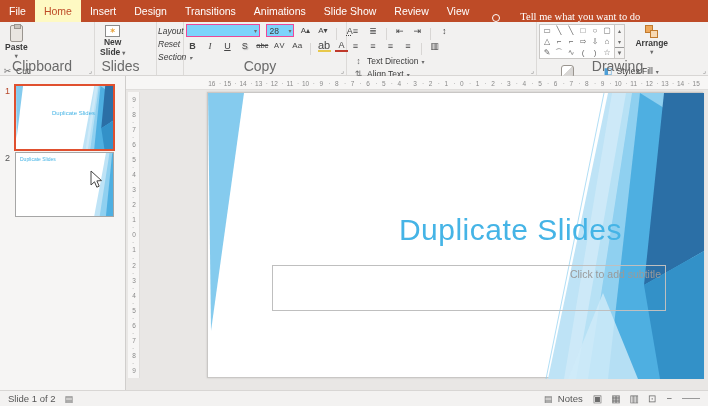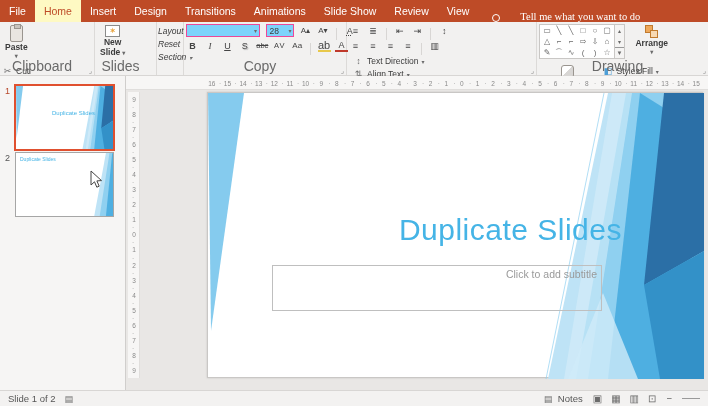--- a/index.html
+++ b/index.html
@@ -61,21 +61,21 @@
   .rcell:last-child:after { content:""; }
   .vruler { position:absolute; left:2px; top:16px; width:12px; height:286px; background:#F7F6F5; border-right:1px solid #E0DEDC; display:flex; flex-direction:column; }
   .rcell.v { width:12px; height:15.05px; }
   .rcell.v:after { content:"\00B7"; right:auto; bottom:-4px; left:4px; }
   .rcell.v:last-child:after { content:""; }
 
   
   .slide { position:absolute; left:81px; top:16px; width:496px; height:286px; background:#fff; border:1px solid #C9C7C5; box-shadow:0 0 2px rgba(0,0,0,.15); }
   .slide svg.deco { position:absolute; left:0; top:0; width:496px; height:286px; }
   .slide-title { position:absolute; left:0; top:120px; width:414px; text-align:right; font-size:30px; color:#45B4E6; letter-spacing:.5px; }
-  .subtitle-box { position:absolute; left:64px; top:172px; width:330px; height:46px; border:1px solid #BFBFBF; }
+  .subtitle-box { position:absolute; left:64px; top:172px; width:394px; height:46px; border:1px solid #BFBFBF; }
   .subtitle-text { position:absolute; right:4px; top:2px; font-size:10.5px; color:#9A9A9A; }
 
   
   .statusbar { position:absolute; left:0; top:390px; width:708px; height:16px; background:#F3F2F1; border-top:1px solid #D8D6D4; display:flex; align-items:center; font-size:9.5px; color:#565656; padding:0 8px; gap:8px; }
   .statusbar .right { margin-left:auto; display:flex; align-items:center; gap:10px; }
   .viewicons { display:flex; align-items:center; gap:9px; font-size:10px; color:#6B6B6B; }
   .zoomline { width:18px; height:1px; background:#9A9A9A; }
 
   .cursor { position:absolute; left:90px; top:170px; z-index:50; }
 </style>

